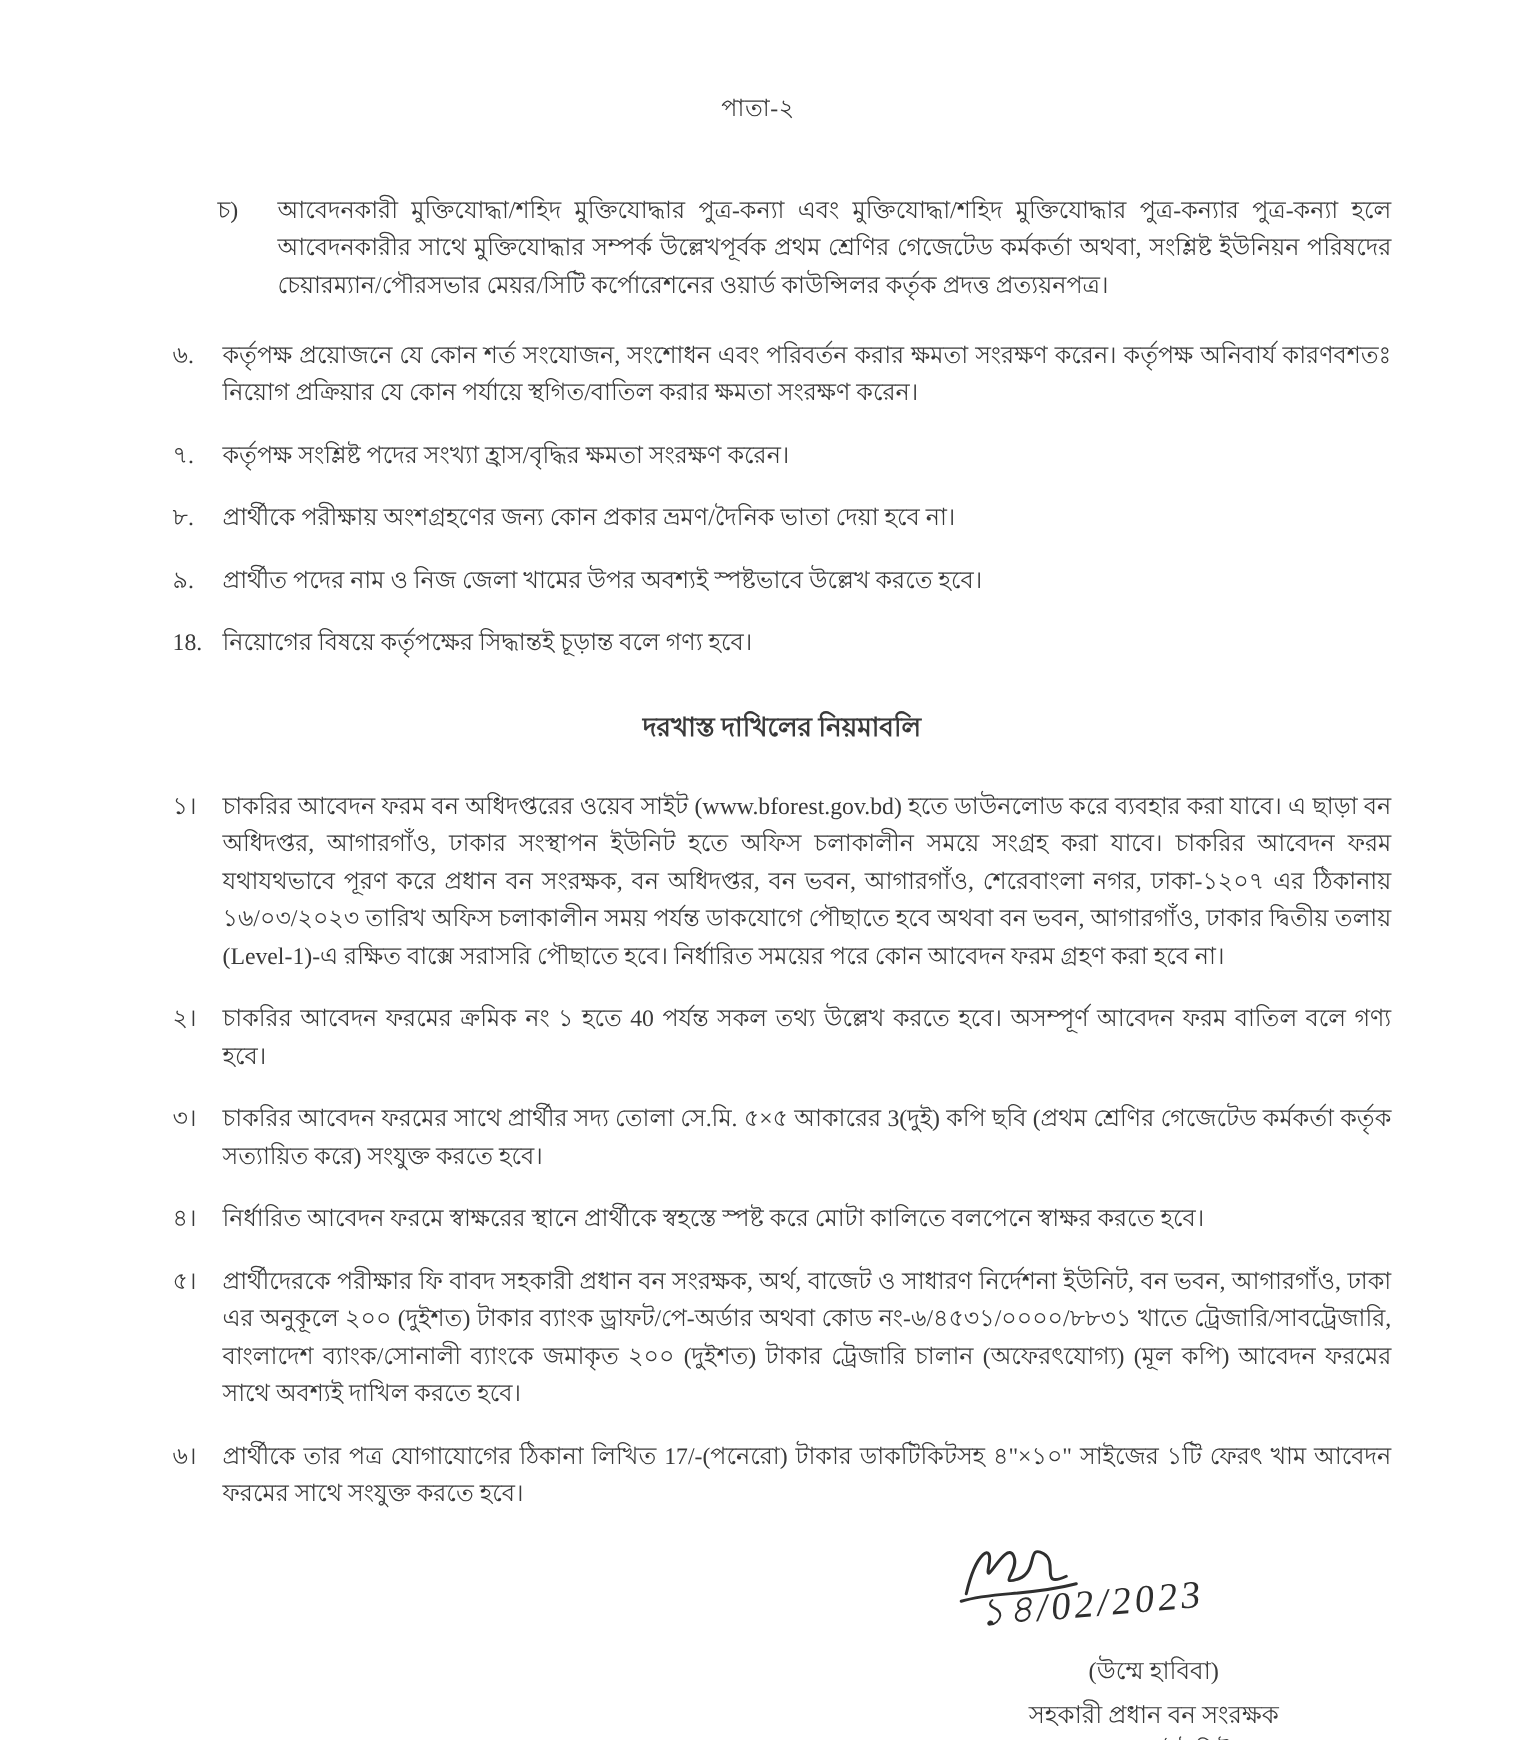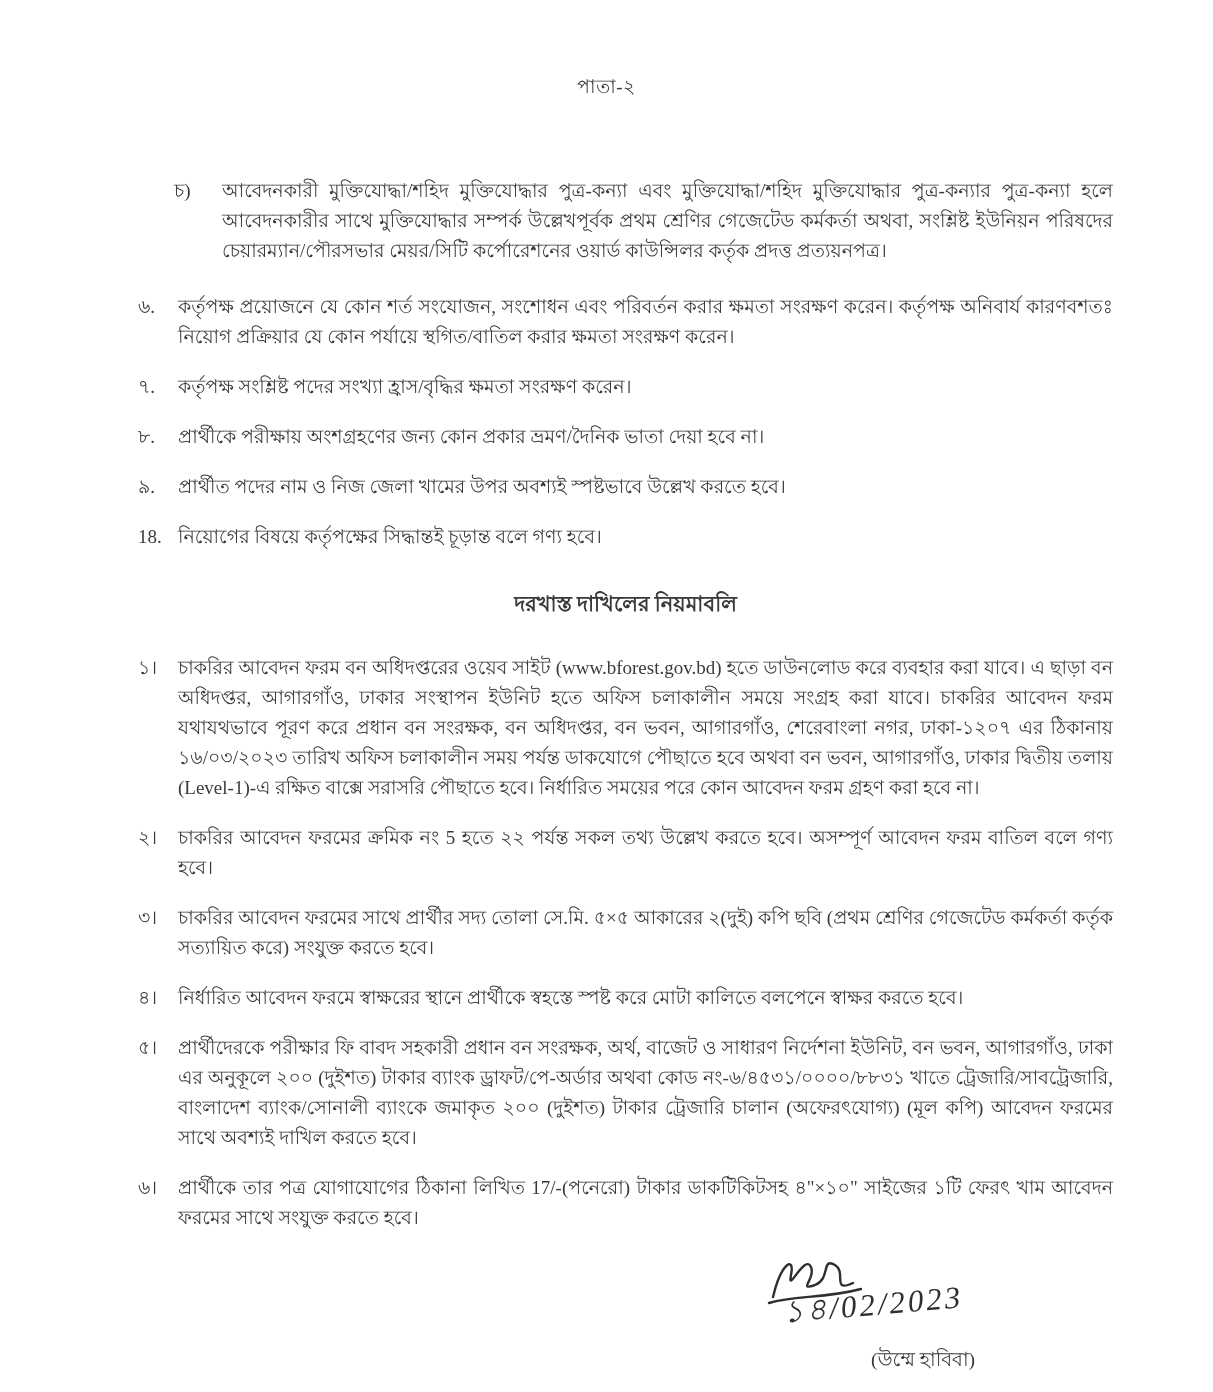--- a/index.html
+++ b/index.html
@@ -14,21 +14,21 @@
     color: #3a3a3a;
     position: relative;
   }
   .page {
     padding: 72px 0 40px 0;
   }
   .page-label {
     text-align: center;
     font-size: 19px;
     letter-spacing: 0.5px;
-    margin-bottom: 72px;
+    margin-bottom: 50px;
   }
   .content {
     margin-left: 138px;
     margin-right: 100px;
   }
   .row {
     display: flex;
     align-items: flex-start;
     margin-bottom: 20px;
     font-size: 19px;
@@ -80,21 +80,21 @@
     left: 80px;
     top: 22px;
     font-size: 31px;
     transform: rotate(-5deg);
     letter-spacing: 3px;
     color: #2e2e2e;
     font-style: italic;
     white-space: nowrap;
   }
   .sig-name {
-    margin-bottom: 20px;
+    margin-bottom: 4px;
   }
   .sig-title-line {
     display: block;
   }
   .stroke {
     stroke: #2f2f2f;
     fill: none;
     stroke-width: 2.4;
     stroke-linecap: round;
   }
@@ -135,25 +135,25 @@
     </div>
 
     <div class="section-heading">দরখাস্ত দাখিলের নিয়মাবলি</div>
 
     <div class="row">
       <span class="num">১।</span>
       <span class="txt">চাকরির আবেদন ফরম বন অধিদপ্তরের ওয়েব সাইট (www.bforest.gov.bd) হতে ডাউনলোড করে ব্যবহার করা যাবে। এ ছাড়া বন অধিদপ্তর, আগারগাঁও, ঢাকার সংস্থাপন ইউনিট হতে অফিস চলাকালীন সময়ে সংগ্রহ করা যাবে। চাকরির আবেদন ফরম যথাযথভাবে পূরণ করে প্রধান বন সংরক্ষক, বন অধিদপ্তর, বন ভবন, আগারগাঁও, শেরেবাংলা নগর, ঢাকা-১২০৭ এর ঠিকানায় ১৬/০৩/২০২৩ তারিখ অফিস চলাকালীন সময় পর্যন্ত ডাকযোগে পৌছাতে হবে অথবা বন ভবন, আগারগাঁও, ঢাকার দ্বিতীয় তলায় (Level-1)-এ রক্ষিত বাক্সে সরাসরি পৌছাতে হবে। নির্ধারিত সময়ের পরে কোন আবেদন ফরম গ্রহণ করা হবে না।</span>
     </div>
     <div class="row">
       <span class="num">২।</span>
-      <span class="txt">চাকরির আবেদন ফরমের ক্রমিক নং 5 হতে ২২ পর্যন্ত সকল তথ্য উল্লেখ করতে হবে। অসম্পূর্ণ আবেদন ফরম বাতিল বলে গণ্য হবে।</span>
+      <span class="txt">চাকরির আবেদন ফরমের ক্রমিক নং ১ হতে 40 পর্যন্ত সকল তথ্য উল্লেখ করতে হবে। অসম্পূর্ণ আবেদন ফরম বাতিল বলে গণ্য হবে।</span>
     </div>
     <div class="row">
       <span class="num">৩।</span>
-      <span class="txt">চাকরির আবেদন ফরমের সাথে প্রার্থীর সদ্য তোলা সে.মি. ৫×৫ আকারের ২(দুই) কপি ছবি (প্রথম শ্রেণির গেজেটেড কর্মকর্তা কর্তৃক সত্যায়িত করে) সংযুক্ত করতে হবে।</span>
+      <span class="txt">চাকরির আবেদন ফরমের সাথে প্রার্থীর সদ্য তোলা সে.মি. ৫×৫ আকারের 3(দুই) কপি ছবি (প্রথম শ্রেণির গেজেটেড কর্মকর্তা কর্তৃক সত্যায়িত করে) সংযুক্ত করতে হবে।</span>
     </div>
     <div class="row">
       <span class="num">৪।</span>
       <span class="txt">নির্ধারিত আবেদন ফরমে স্বাক্ষরের স্থানে প্রার্থীকে স্বহস্তে স্পষ্ট করে মোটা কালিতে বলপেনে স্বাক্ষর করতে হবে।</span>
     </div>
     <div class="row">
       <span class="num">৫।</span>
       <span class="txt">প্রার্থীদেরকে পরীক্ষার ফি বাবদ সহকারী প্রধান বন সংরক্ষক, অর্থ, বাজেট ও সাধারণ নির্দেশনা ইউনিট, বন ভবন, আগারগাঁও, ঢাকা এর অনুকূলে ২০০ (দুইশত) টাকার ব্যাংক ড্রাফট/পে-অর্ডার অথবা কোড নং-৬/৪৫৩১/০০০০/৮৮৩১ খাতে ট্রেজারি/সাবট্রেজারি, বাংলাদেশ ব্যাংক/সোনালী ব্যাংকে জমাকৃত ২০০ (দুইশত) টাকার ট্রেজারি চালান (অফেরৎযোগ্য) (মূল কপি) আবেদন ফরমের সাথে অবশ্যই দাখিল করতে হবে।</span>
     </div>
     <div class="row">

